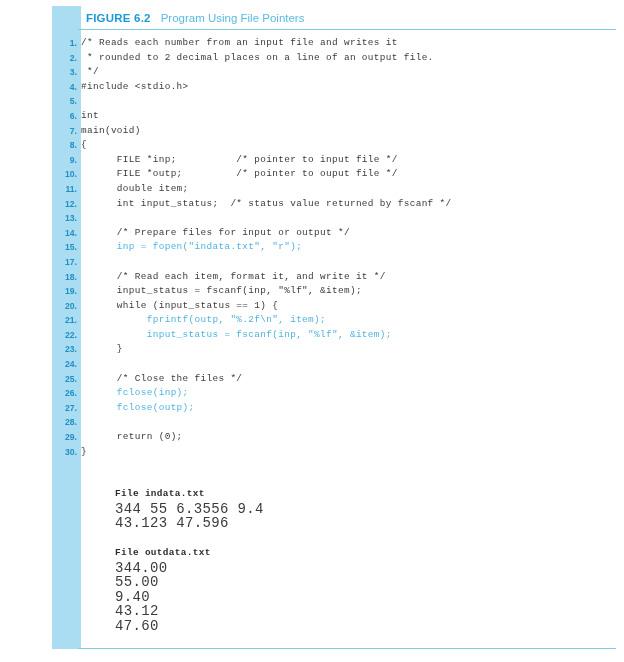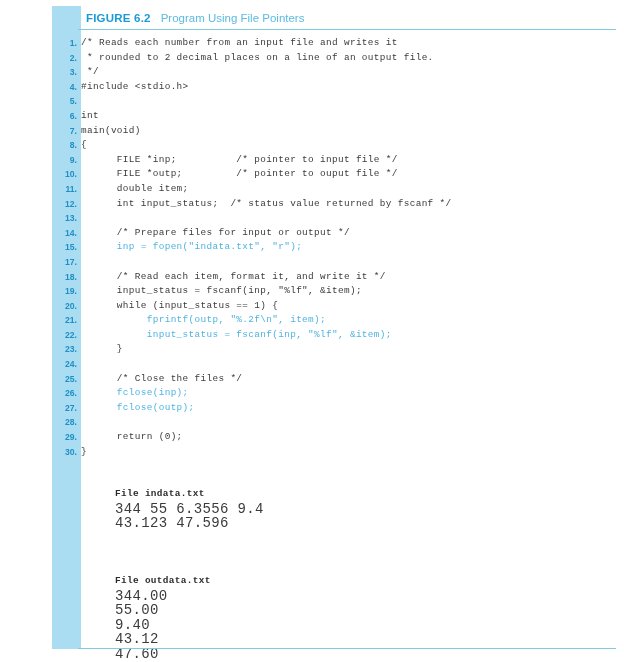--- a/index.html
+++ b/index.html
@@ -121,21 +121,21 @@
   .file-line {
     font-family: "Liberation Mono", "DejaVu Sans Mono", monospace;
     font-size: 14px;
     letter-spacing: 0.35px;
     color: #3b3b3b;
     line-height: 14.6px;
     white-space: pre;
     padding-left: 6px;
   }
   #indata-block  { top: 487px; }
-  #outdata-block { top: 546px; margin-top: 28px; }
+  #outdata-block { top: 546px; }
 </style>
 </head>
 <body>
 
 <div id="figure">
 
   <div id="gutter-band"></div>
 
   <div id="figure-header">
     <span id="figure-label">FIGURE 6.2</span><span id="figure-caption">Program Using File Pointers</span>

